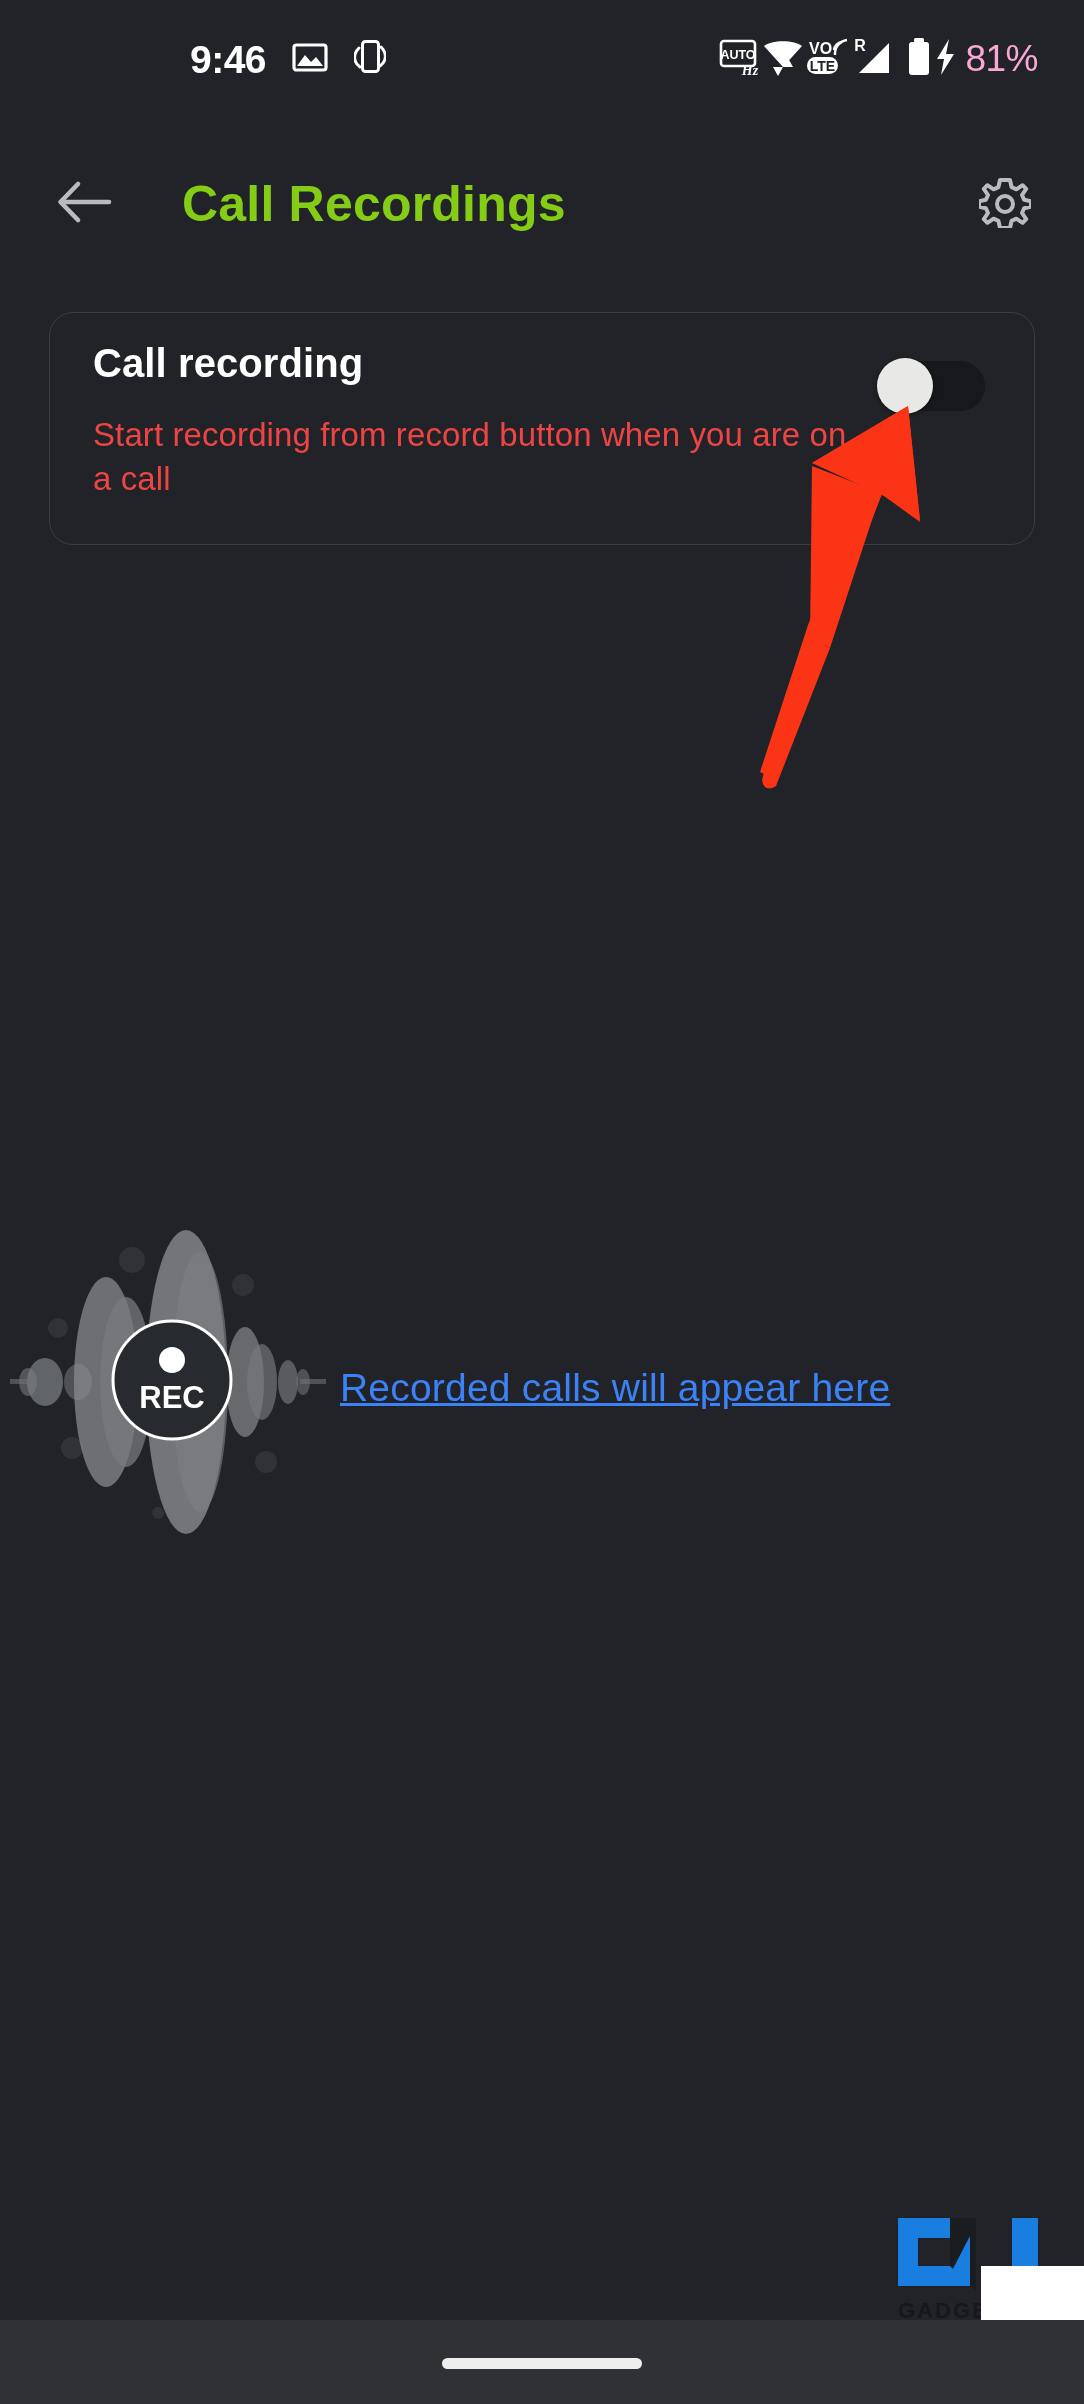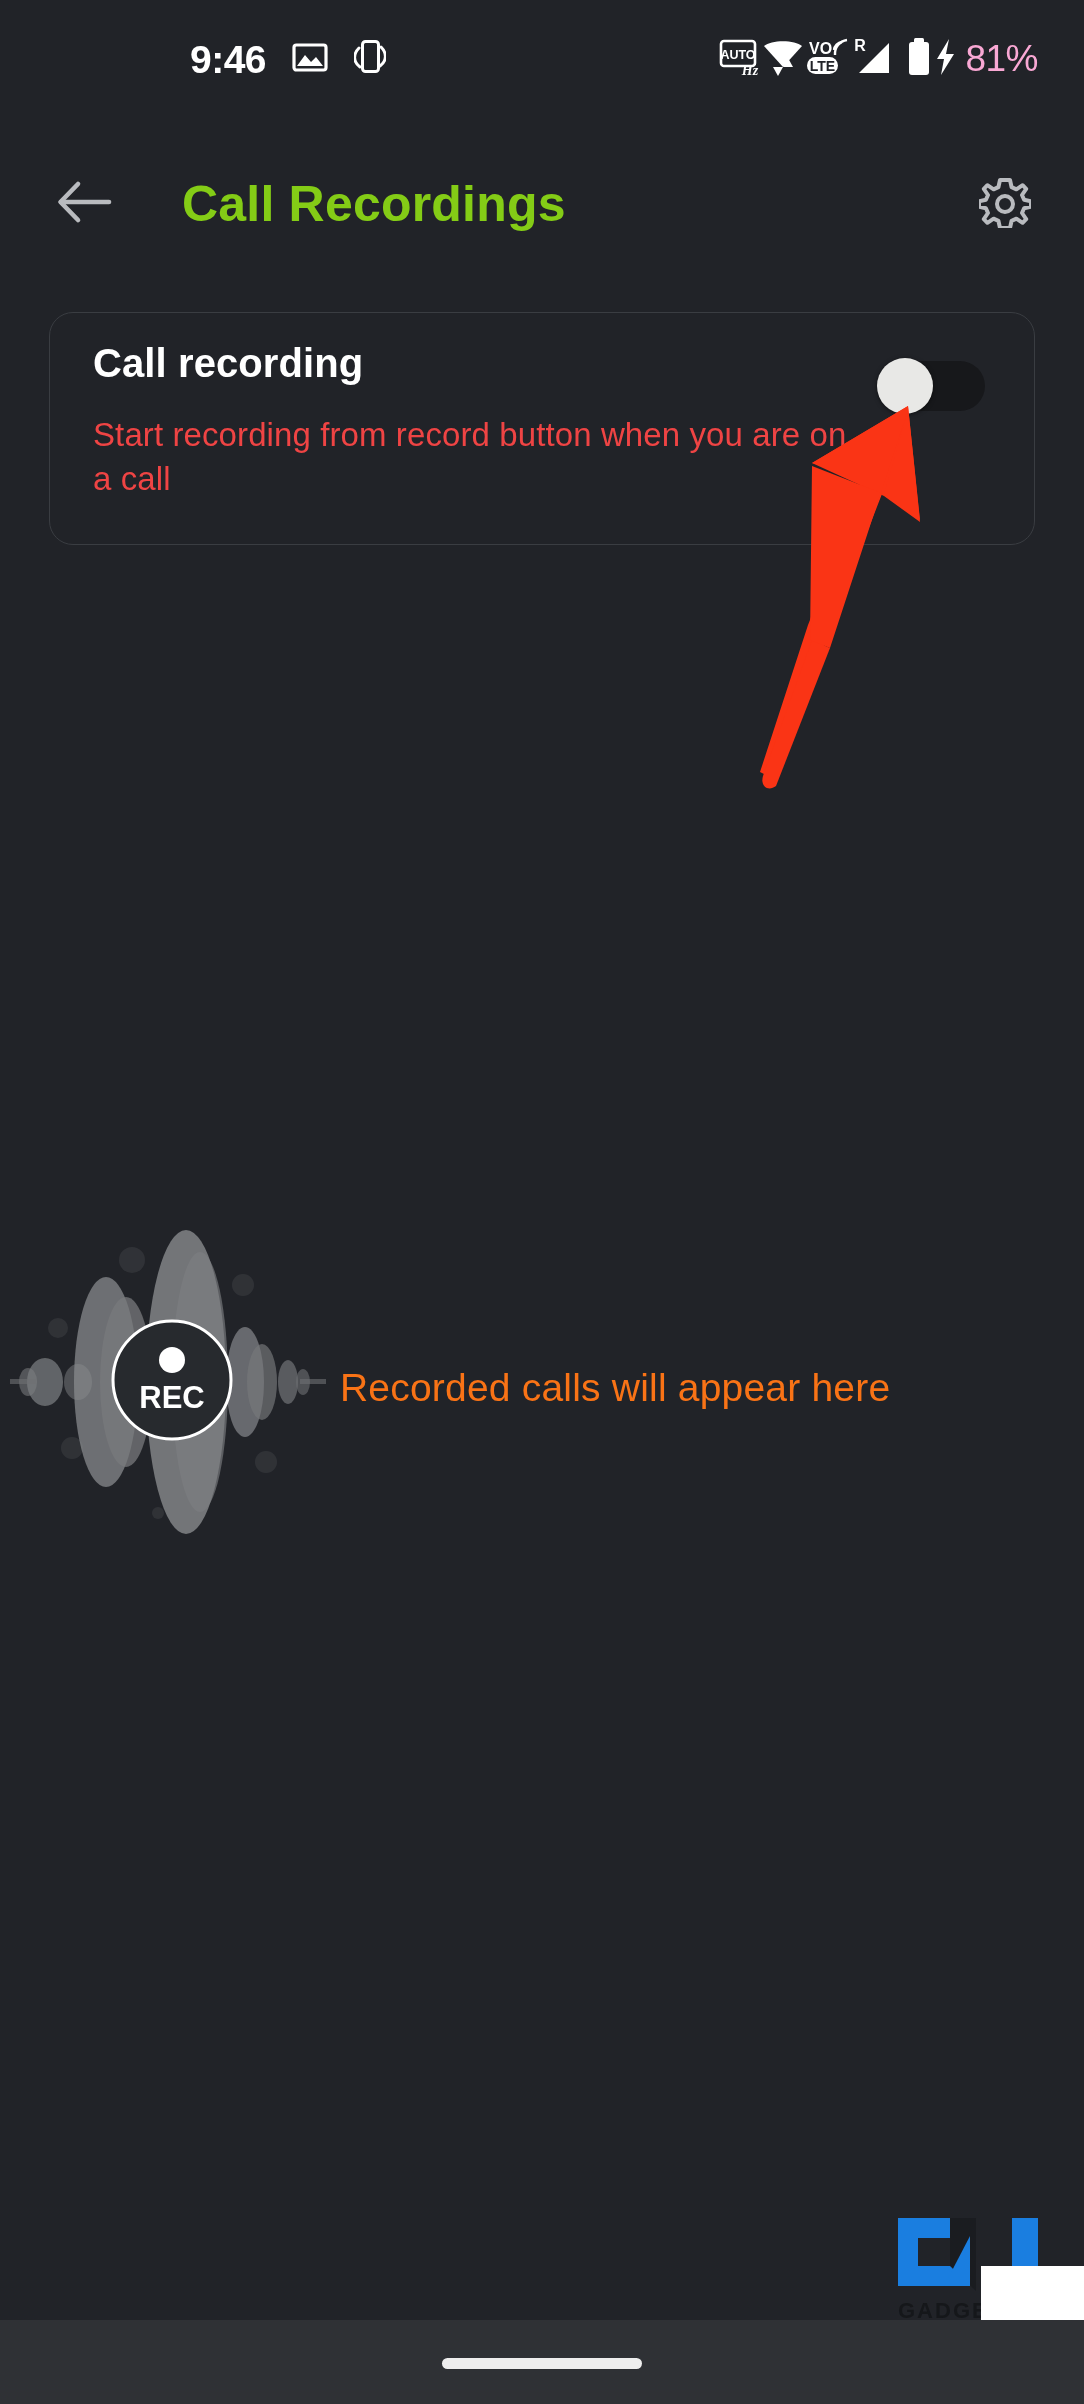--- a/index.html
+++ b/index.html
@@ -163,24 +163,25 @@
     display: flex;
     flex-direction: row;
     align-items: center;
   }
   .wave-art {
     width: 340px;
     height: 330px;
     display: block;
   }
   .empty-text {
-    color: #f97316;
+    color: #3b82f6;
     font-size: 39px;
     margin-top: 26px;
     letter-spacing: 0.2px;
+    text-decoration: underline;
   }
 
   
   .watermark {
     position: absolute;
     right: 0;
     bottom: 58px;
     width: 200px;
     height: 150px;
   }

